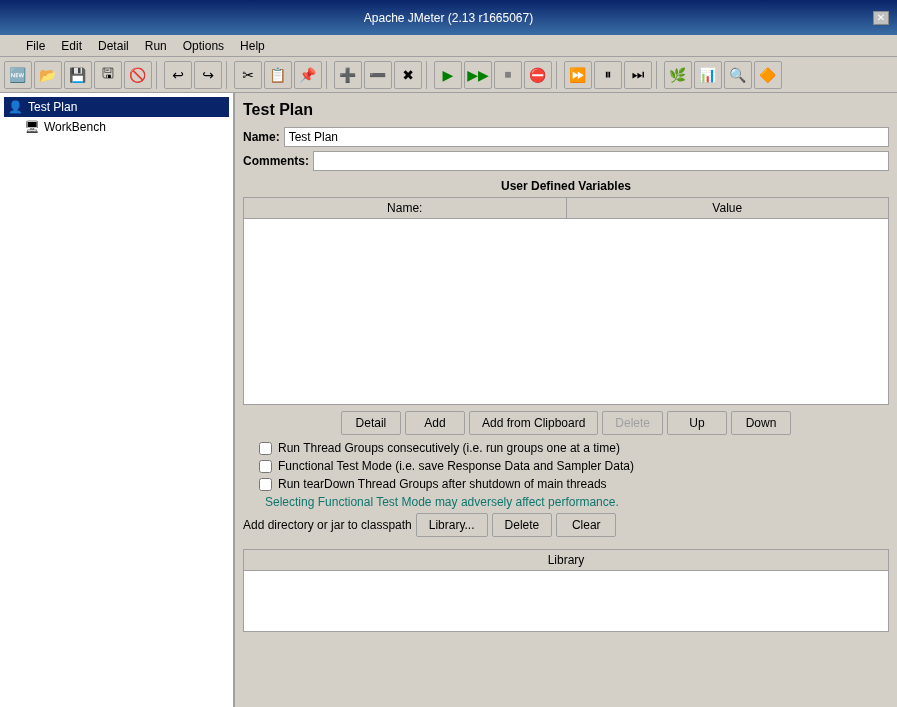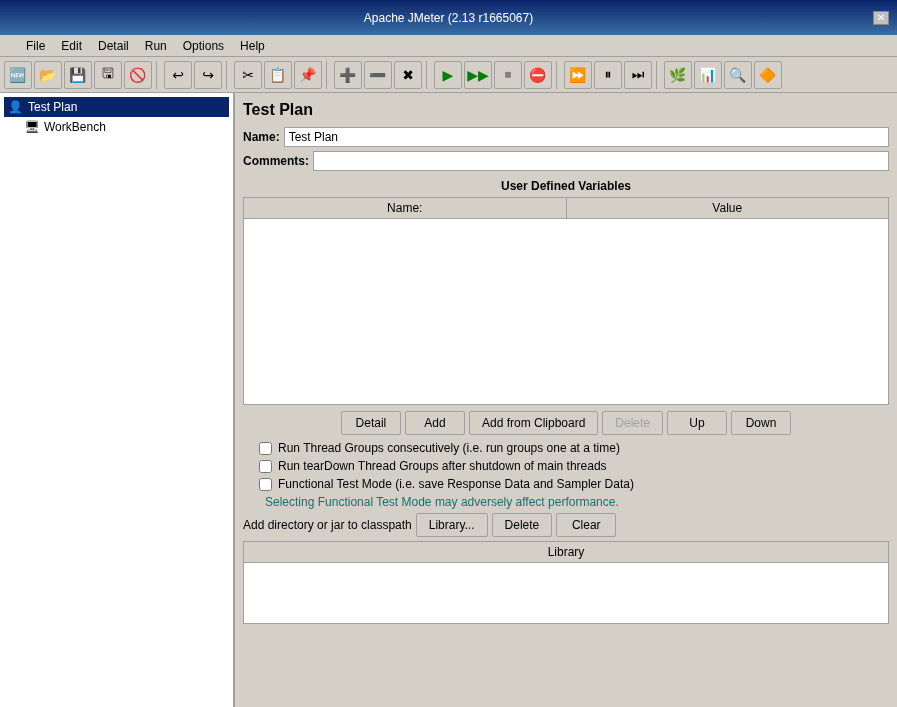--- a/index.html
+++ b/index.html
@@ -193,21 +193,21 @@
       align-items: center;
       margin: 4px 0;
       font-size: 12px;
       gap: 4px;
     }
     
     .library-table {
       width: 100%;
       background: white;
       border: 1px solid #a0a0a0;
-      margin-top: 4px;
+      margin-top: 12px;
     }
     .library-body {
       height: 60px;
       background: white;
     }
     
     .table-wrapper {
       border: 1px solid #a0a0a0;
       background: white;
     }
@@ -330,26 +330,26 @@
         <button class="btn disabled" disabled="">Delete</button>
         <button class="btn">Up</button>
         <button class="btn">Down</button>
       </div>
 
       <div class="checkbox-row">
         <input type="checkbox" id="cb1" style="">
         <label for="cb1">Run Thread Groups consecutively (i.e. run groups one at a time)</label>
       </div>
       <div class="checkbox-row">
+        <input type="checkbox" id="cb3" style="">
+        <label for="cb3">Functional Test Mode (i.e. save Response Data and Sampler Data)</label>
+      </div>
+      <div class="checkbox-row">
         <input type="checkbox" id="cb2" style="">
         <label for="cb2">Run tearDown Thread Groups after shutdown of main threads</label>
-      </div>
-      <div class="checkbox-row">
-        <input type="checkbox" id="cb3" style="">
-        <label for="cb3">Functional Test Mode (i.e. save Response Data and Sampler Data)</label>
       </div>
       <div class="note-text">Selecting Functional Test Mode may adversely affect performance.</div>
 
       <div class="classpath-row">
         <span>Add directory or jar to classpath</span>
         <button class="btn">Library...</button>
         <button class="btn">Delete</button>
         <button class="btn">Clear</button>
       </div>
 

